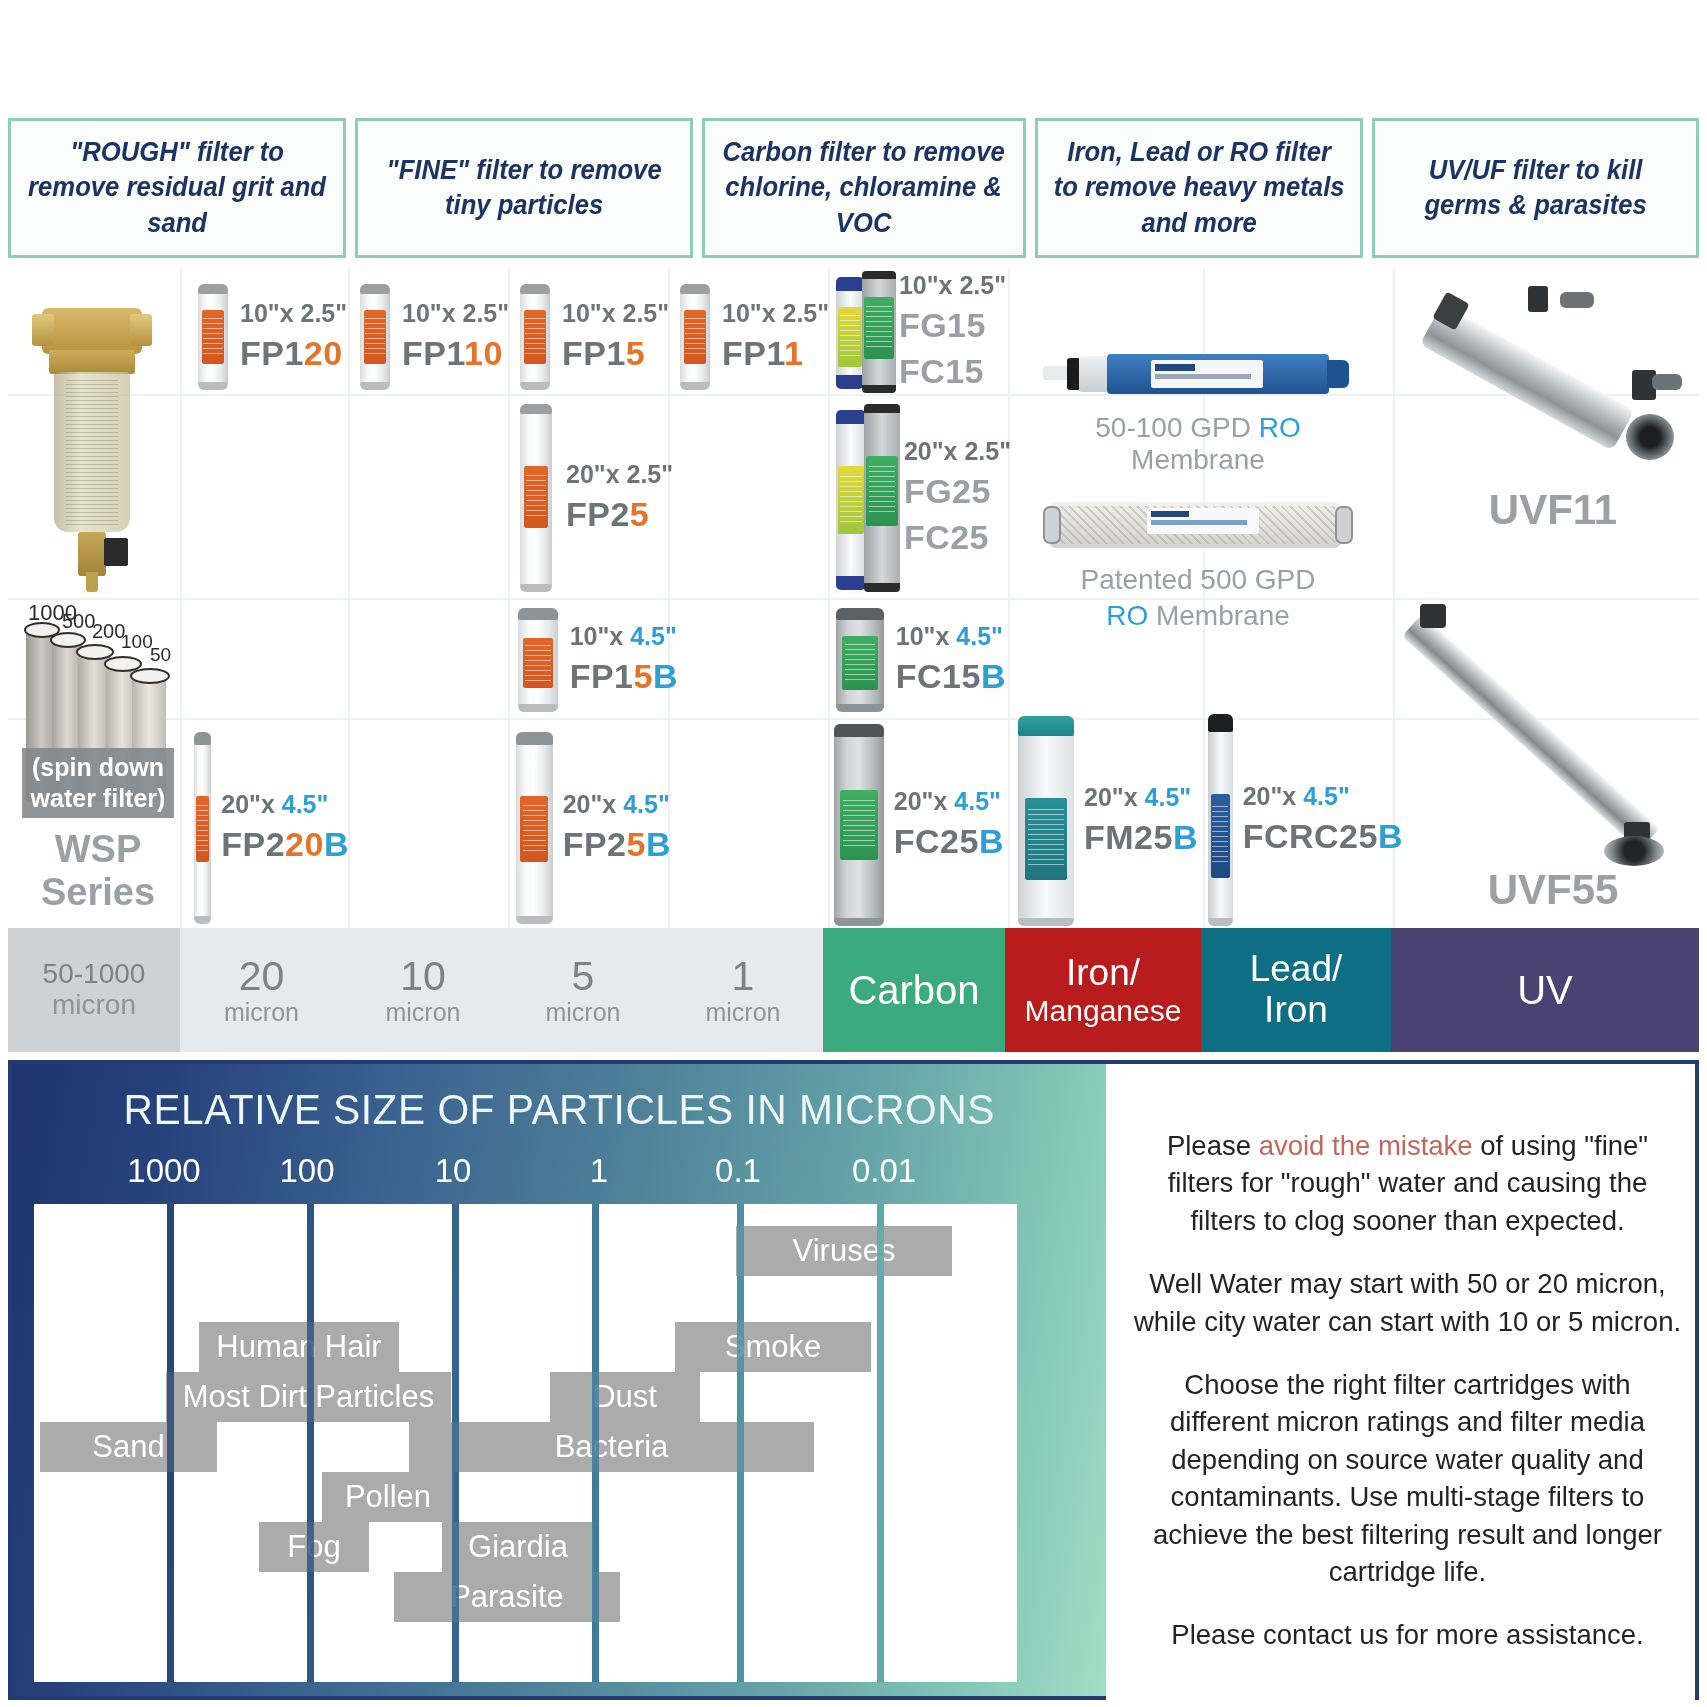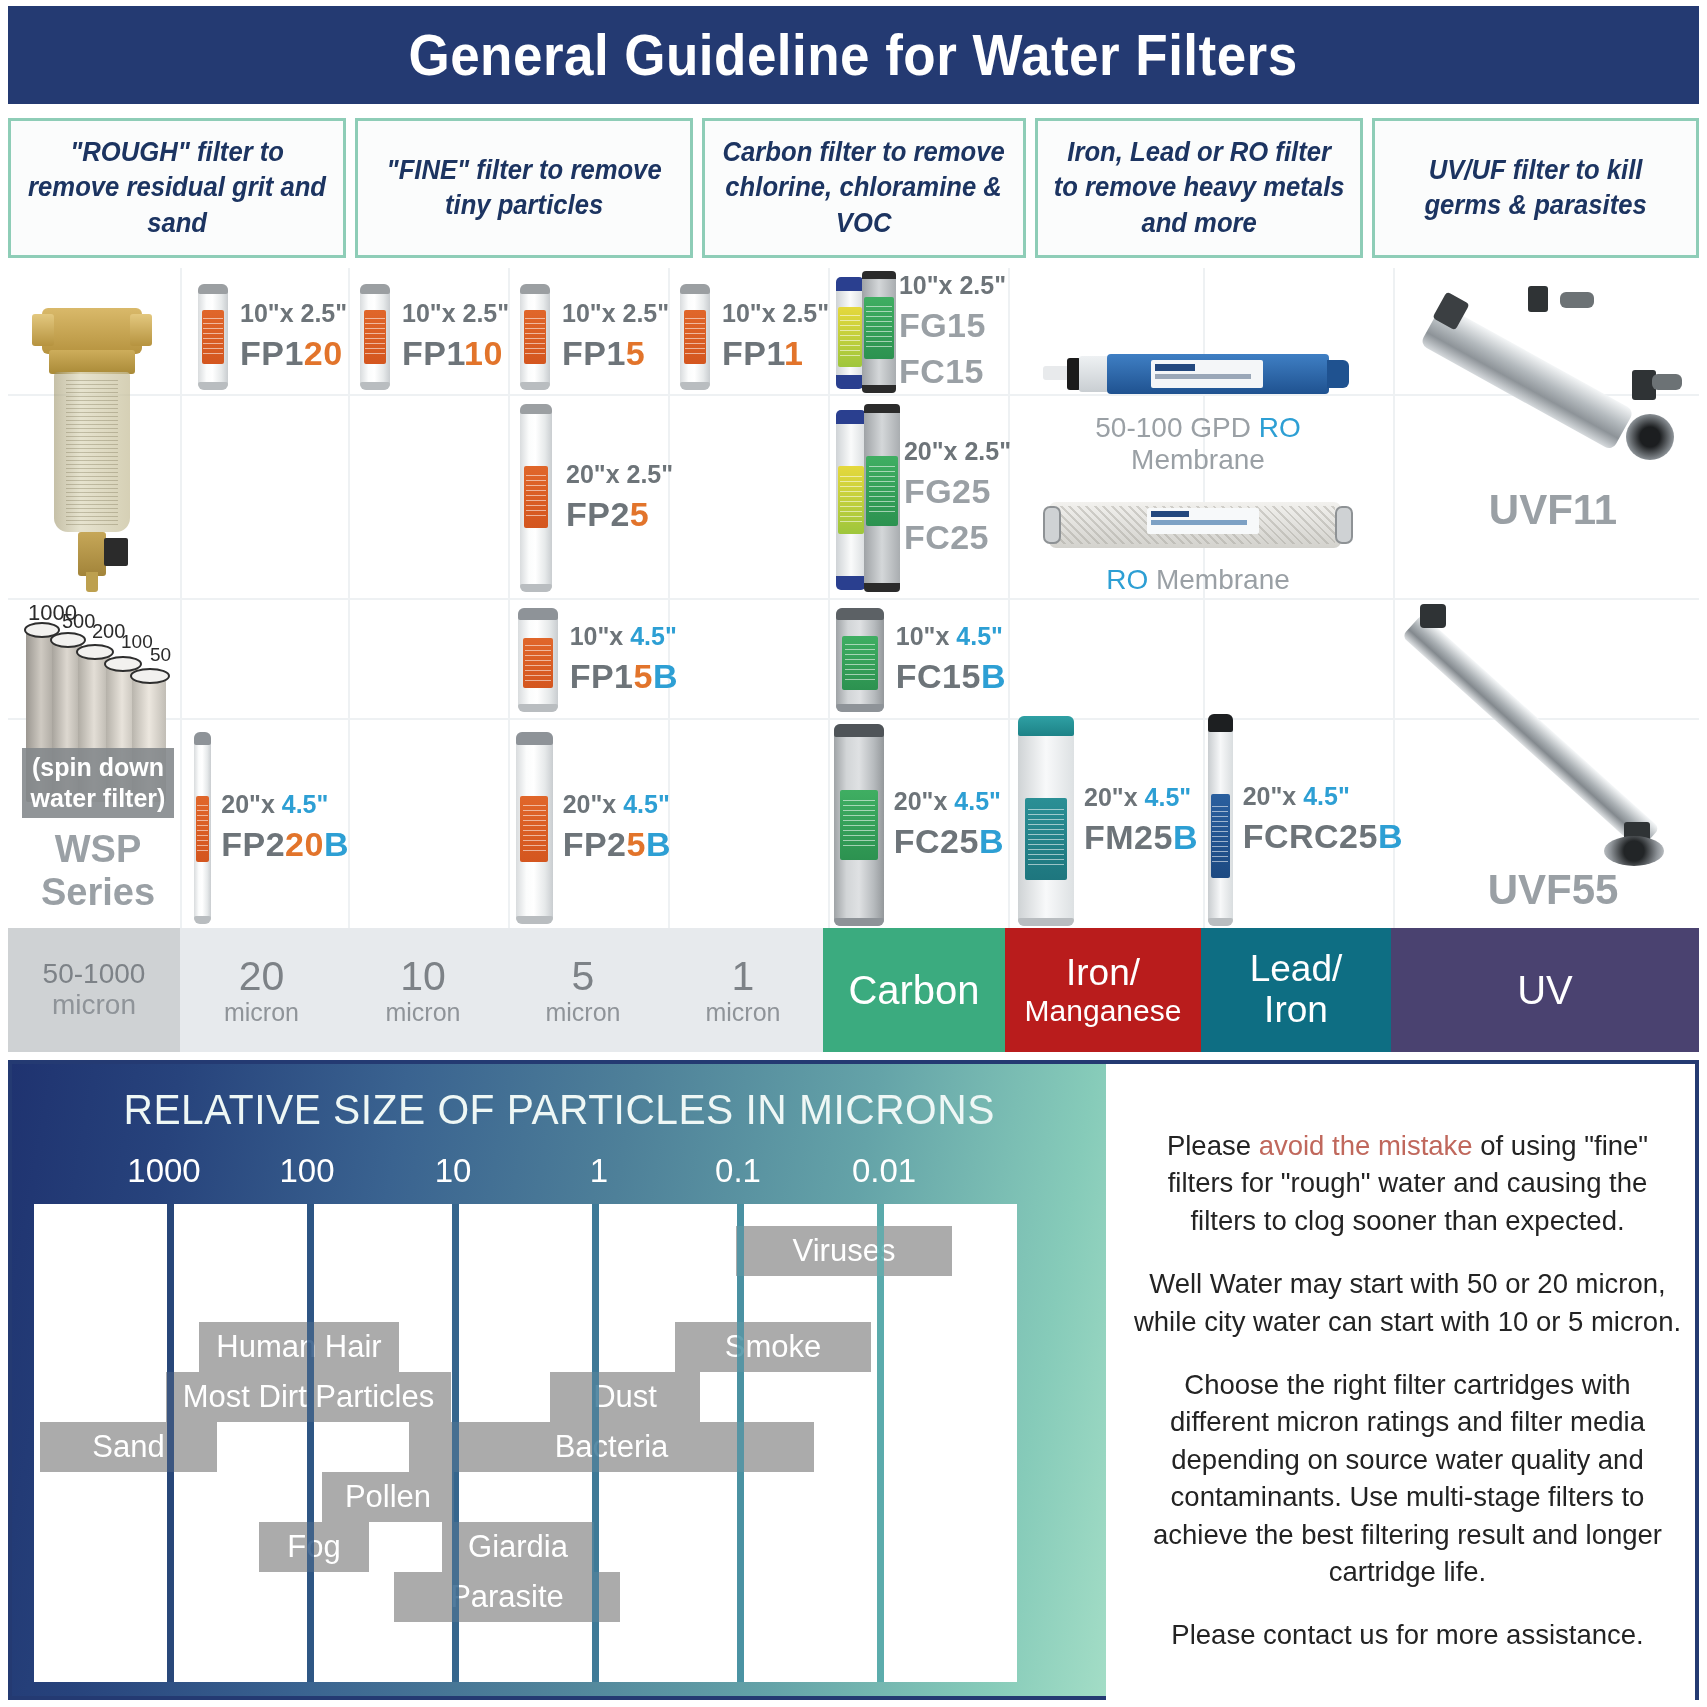--- a/index.html
+++ b/index.html
@@ -110,23 +110,20 @@
               padding: 26px 12px 10px 26px; display:flex; flex-direction:column;
               justify-content:flex-start; gap:26px;margin-top:37px; }
   .infopane p { color:#232323; font-size:27.5px; line-height:1.36; text-align:center; }
   .infopane p span.warn { color:#c0685c; }
 </style>
 </head>
 <body>
 
 <div class="page">
 
-  <div class="titlebar">
-    <div class="t">General Guideline for Water Filters</div>
-  </div>
 
   <div class="cat-row">
     <div class="cat c0">
         <span>"ROUGH" filter to remove residual grit and sand</span>
       </div>
     <div class="cat c1">
         <span>"FINE" filter to remove tiny particles</span>
       </div>
     <div class="cat c2">
         <span>Carbon filter to remove chlorine, chloramine &amp; VOC</span>
@@ -338,20 +335,21 @@
                     background:linear-gradient(180deg,#f2f1ee,#d3d2cd);"></div>
         <div style="position:absolute;left:12px;top:10px;width:280px;height:38px;
                     background:repeating-linear-gradient(45deg,rgba(160,158,150,.4) 0 2px,transparent 2px 6px);"></div>
         <div style="position:absolute;left:0px;top:10px;width:18px;height:38px;background:#cfd2d4;border-radius:7px;border:2px solid #8e9295;"></div>
         <div style="position:absolute;right:0px;top:10px;width:18px;height:38px;background:#cfd2d4;border-radius:7px;border:2px solid #8e9295;"></div>
         <div style="position:absolute;left:104px;top:12px;width:112px;height:26px;background:#f7f9fa;border-radius:2px;"></div>
         <div style="position:absolute;left:108px;top:15px;width:38px;height:6px;background:#23487e;"></div>
         <div style="position:absolute;left:108px;top:24px;width:96px;height:5px;background:#7da1c4;"></div>
       </div>
       <div style="text-align:center;font-size:28px;color:#9aa0a5;margin-top:10px;line-height:1.3;">
+        <div>Patented 500 GPD</div>
         <div><span style="color:#2d9fd4;">RO</span><span> Membrane</span></div>
       </div>
     </div>
 
     <div class="prod" style="left:1400px; top:10px; width:290px; height:310px; display:block;">
       <div style="position:relative;width:270px;height:190px;margin-left:6px;">
         <div style="position:absolute;left:28px;top:26px;width:220px;height:46px;
                     background:linear-gradient(180deg,#f4f6f7,#b4babe 40%,#8d9398 70%,#d6dadd);
                     border-radius:8px; transform: rotate(29deg); transform-origin: left top;"></div>
         <div style="position:absolute;left:24px;top:18px;width:26px;height:30px;background:#3b3f42;border-radius:4px;transform:rotate(29deg);"></div>

